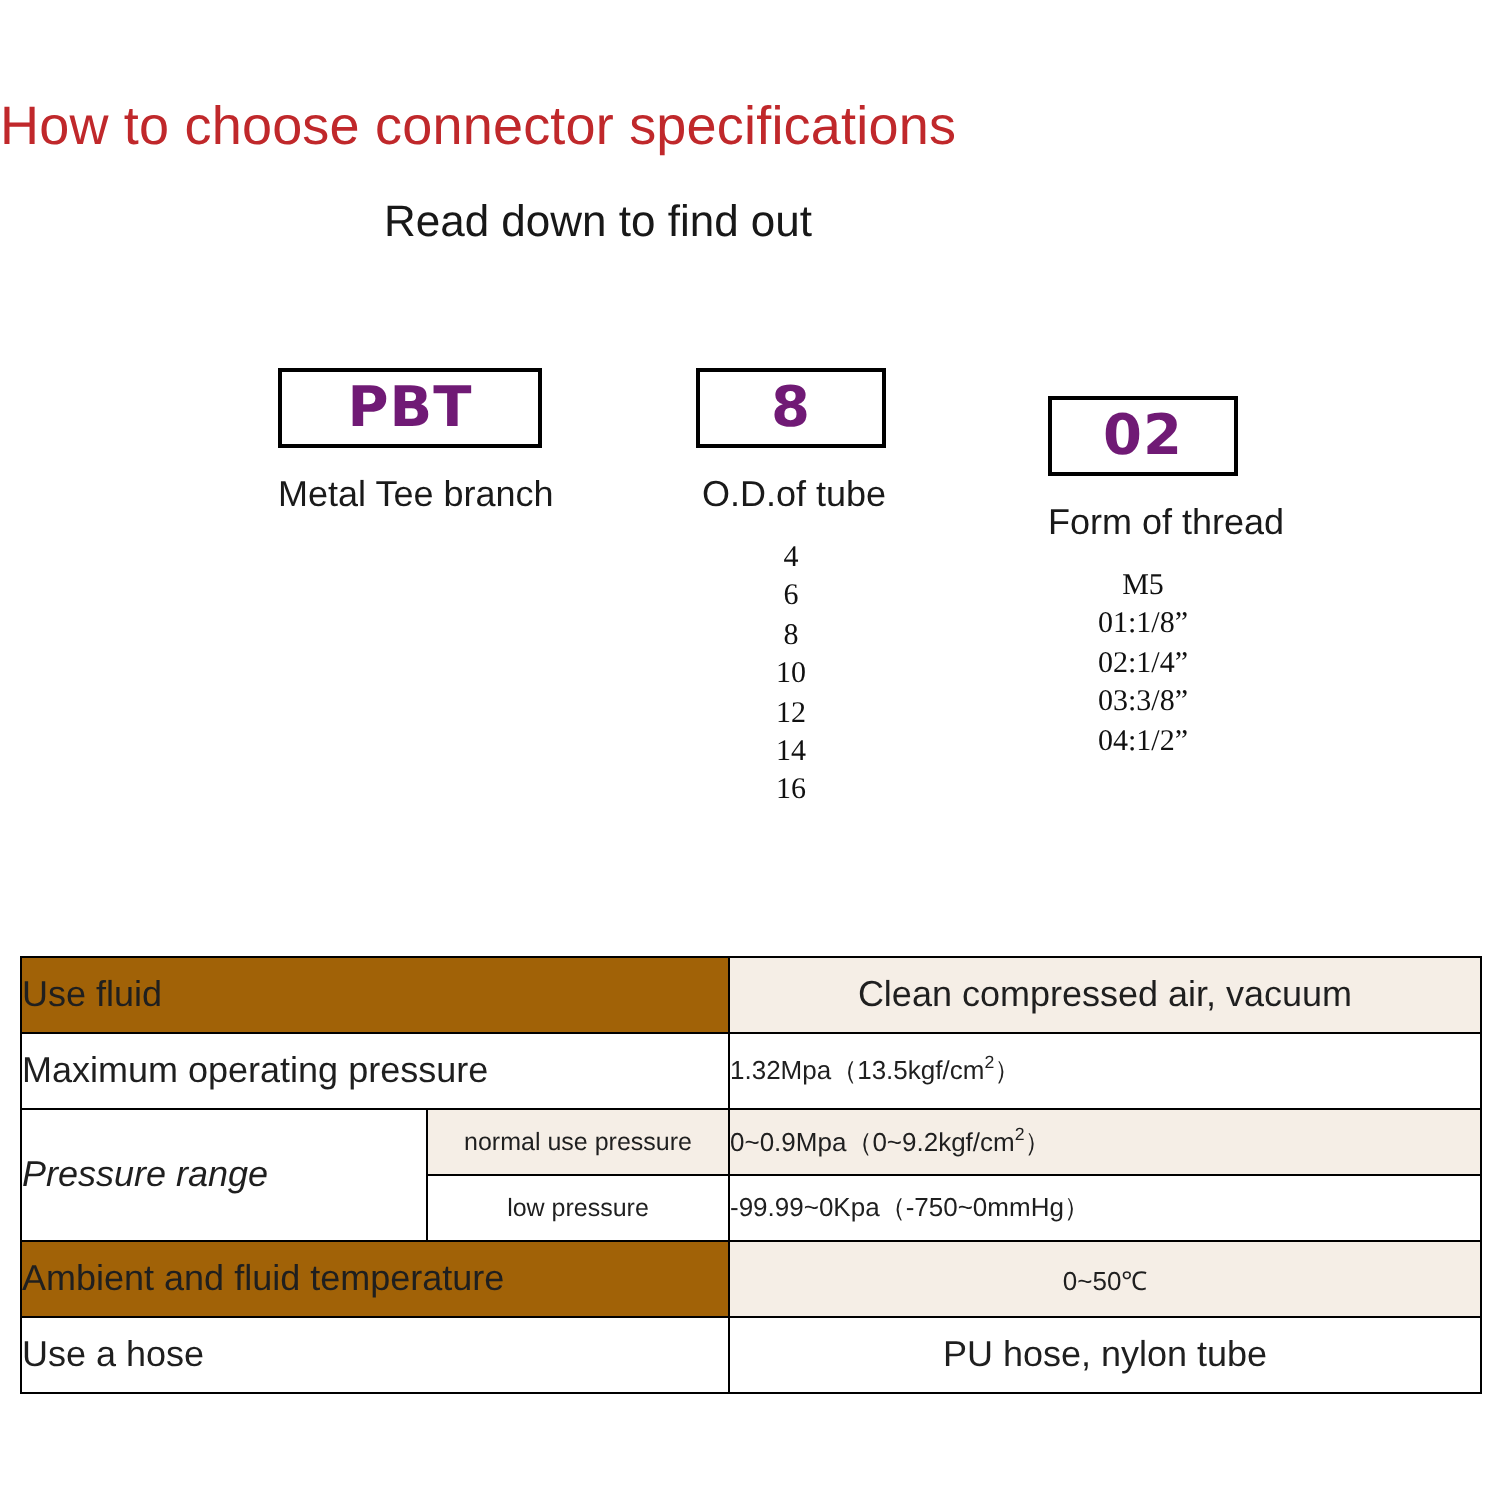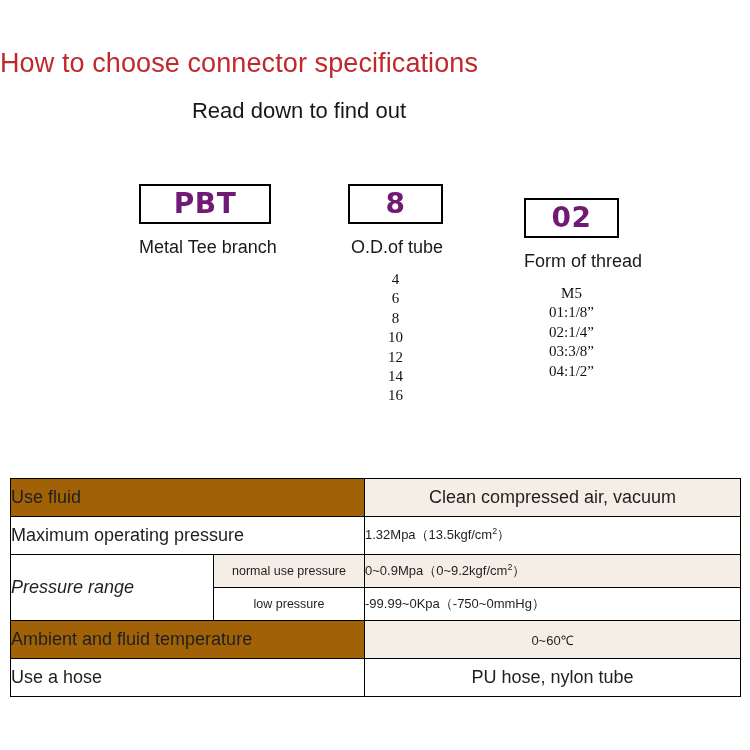--- a/index.html
+++ b/index.html
@@ -228,21 +228,21 @@
       <td class="subvalue"><span>0~0.9Mpa</span><span>（0~9.2kgf/cm</span><sup>2</sup><span>）</span></td>
     </tr>
 
     <tr>
       <td class="sublabel white">low pressure</td>
       <td class="subvalue white">-99.99~0Kpa（-750~0mmHg）</td>
     </tr>
 
     <tr>
       <td class="label" colspan="2">Ambient and fluid temperature</td>
-      <td class="value small">0~60℃</td>
+      <td class="value small">0~50℃</td>
     </tr>
 
     <tr>
       <td class="label white" colspan="2">Use a hose</td>
       <td class="value white">PU hose, nylon tube</td>
     </tr>
   </tbody>
 </table>
 
 </body></html>

